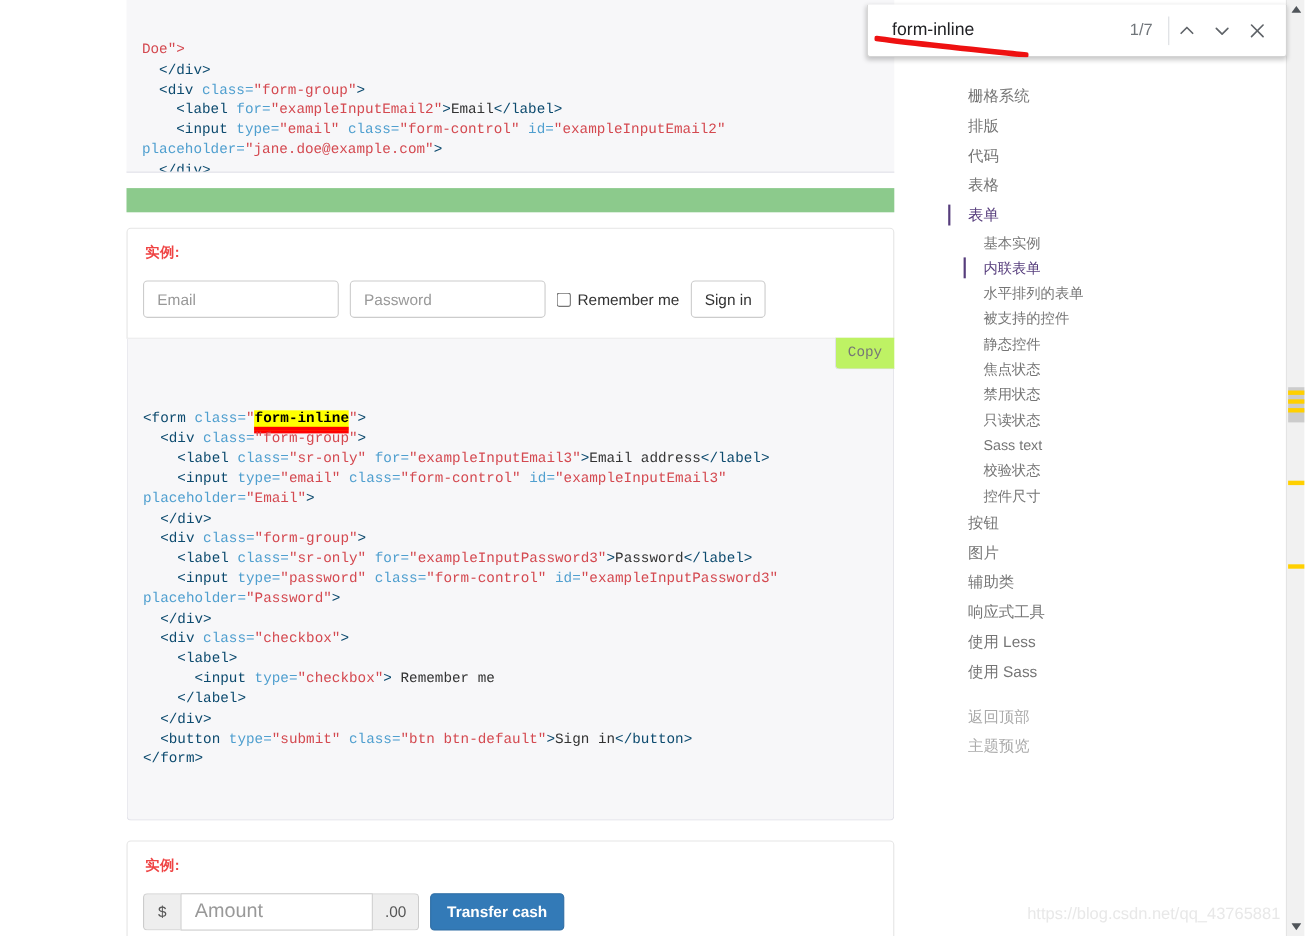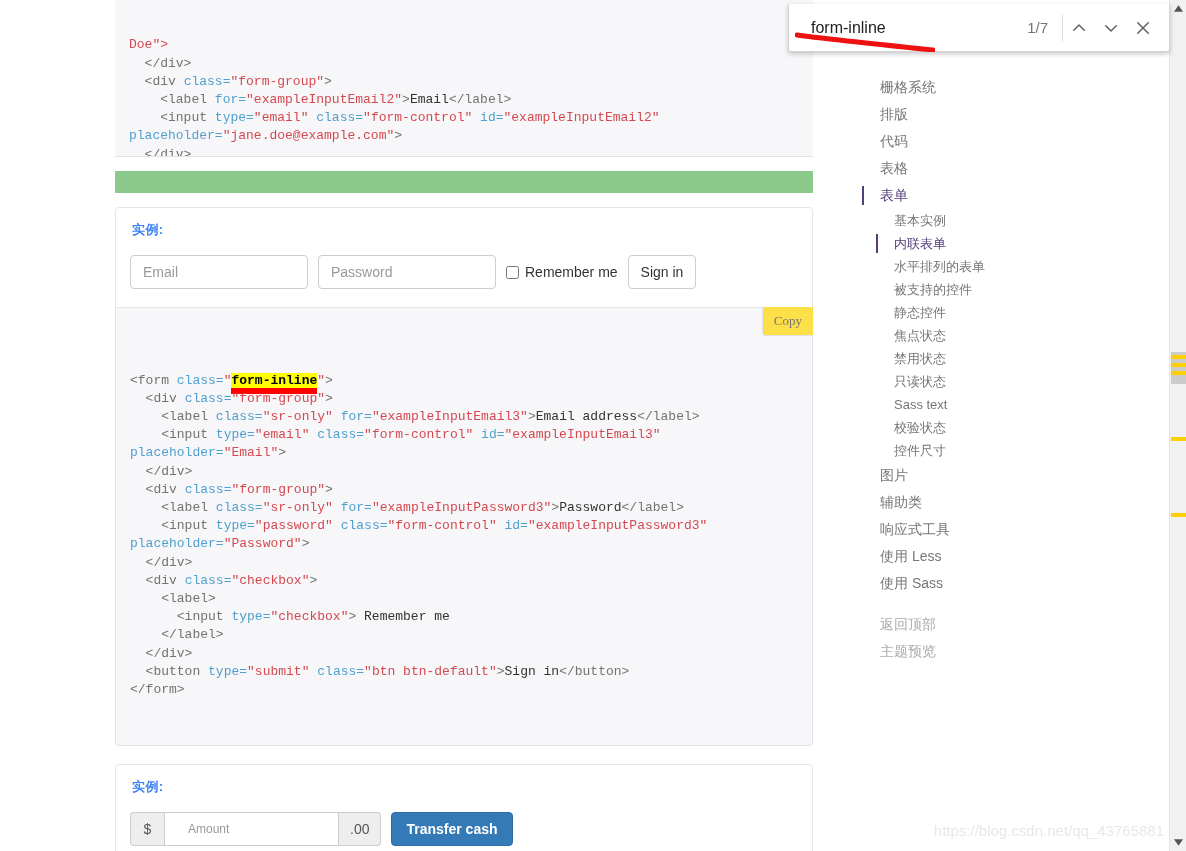--- a/index.html
+++ b/index.html
@@ -58,47 +58,47 @@
     border-top: 0;
     border-left: 0;
     border-right: 0;
     border-radius: 0;
     padding-top: 0;
     margin-top: 0;
     background: #f7f7f9;
   }
 
   
-  .t  { color: #737373; }     
+  .t  { color: #0c4a6e; }     
   .a  { color: #4f9fcf; }     
   .s  { color: #d44950; }     
   .x  { color: #333333; }     
 
   .hl {
     background: #ffff00;
     color: #000000;
     font-weight: bold;
   }
   .hl.current {
     border-bottom: 3px solid #ff0000;
     box-shadow: 0 3px 0 0 #ff0000;
   }
 
   
   .copy-btn {
     position: absolute;
     top: -1px;
     right: -1px;
-    background: #fde047;
+    background: #bef264;
     border: 1px solid #e1e1e8;
     border-top: 0;
     border-right: 0;
     border-bottom-left-radius: 4px;
     padding: 6px 11px;
-    font-family: Liberation Serif, serif;
+    font-family: Liberation Mono, monospace;
     font-size: 13px;
     color: #767676;
     cursor: pointer;
     line-height: 16px;
   }
 
   
   .ad-strip {
     height: 22px;
     background: #8cca8c;
@@ -110,21 +110,21 @@
     border: 1px solid #e5e5e5;
     border-radius: 4px 4px 0 0;
     background: #ffffff;
     padding: 13px 14px 18px 14px;
     position: relative;
     box-sizing: border-box;
   }
   .bs-example-label {
     font-size: 13px;
     font-weight: bold;
-    color: #3b82f6;
+    color: #ef4444;
     margin: 0 0 16px 2px;
     letter-spacing: 0.4px;
   }
 
   
   .form-inline {
     display: flex;
     align-items: center;
     flex-wrap: nowrap;
   }
@@ -206,22 +206,22 @@
     padding: 0 11px;
   }
   .ig-addon.left { border-radius: 4px 0 0 4px; border-right: 0; }
   .ig-addon.right { border-radius: 0 4px 4px 0; border-left: 0; }
   .ig-input {
     width: 175px;
     height: 34px;
     box-sizing: border-box;
     border: 1px solid #cccccc;
     border-radius: 0;
-    padding: 6px 23px;
-    font-size: 12px;
+    padding: 6px 12px;
+    font-size: 18px;
     color: #555555;
     background: #ffffff;
     outline: none;
   }
   .ig-input::placeholder { color: #999999; opacity: 1; }
 
   
   #sidenav {
     position: absolute;
     left: 862px;
@@ -433,20 +433,21 @@
         <div class="nav-item lvl2 active2"><span>内联表单</span></div>
         <div class="nav-item lvl2"><span>水平排列的表单</span></div>
         <div class="nav-item lvl2"><span>被支持的控件</span></div>
         <div class="nav-item lvl2"><span>静态控件</span></div>
         <div class="nav-item lvl2"><span>焦点状态</span></div>
         <div class="nav-item lvl2"><span>禁用状态</span></div>
         <div class="nav-item lvl2"><span>只读状态</span></div>
         <div class="nav-item lvl2"><span>Sass text</span></div>
         <div class="nav-item lvl2"><span>校验状态</span></div>
         <div class="nav-item lvl2"><span>控件尺寸</span></div>
+        <div class="nav-item lvl1"><span>按钮</span></div>
         <div class="nav-item lvl1"><span>图片</span></div>
         <div class="nav-item lvl1"><span>辅助类</span></div>
         <div class="nav-item lvl1"><span>响应式工具</span></div>
         <div class="nav-item lvl1"><span>使用 Less</span></div>
         <div class="nav-item lvl1"><span>使用 Sass</span></div>
       </div>
     <div class="nav-gap"></div>
     <div>
         <div class="nav-item faded"><span>返回顶部</span></div>
         <div class="nav-item faded"><span>主题预览</span></div>

